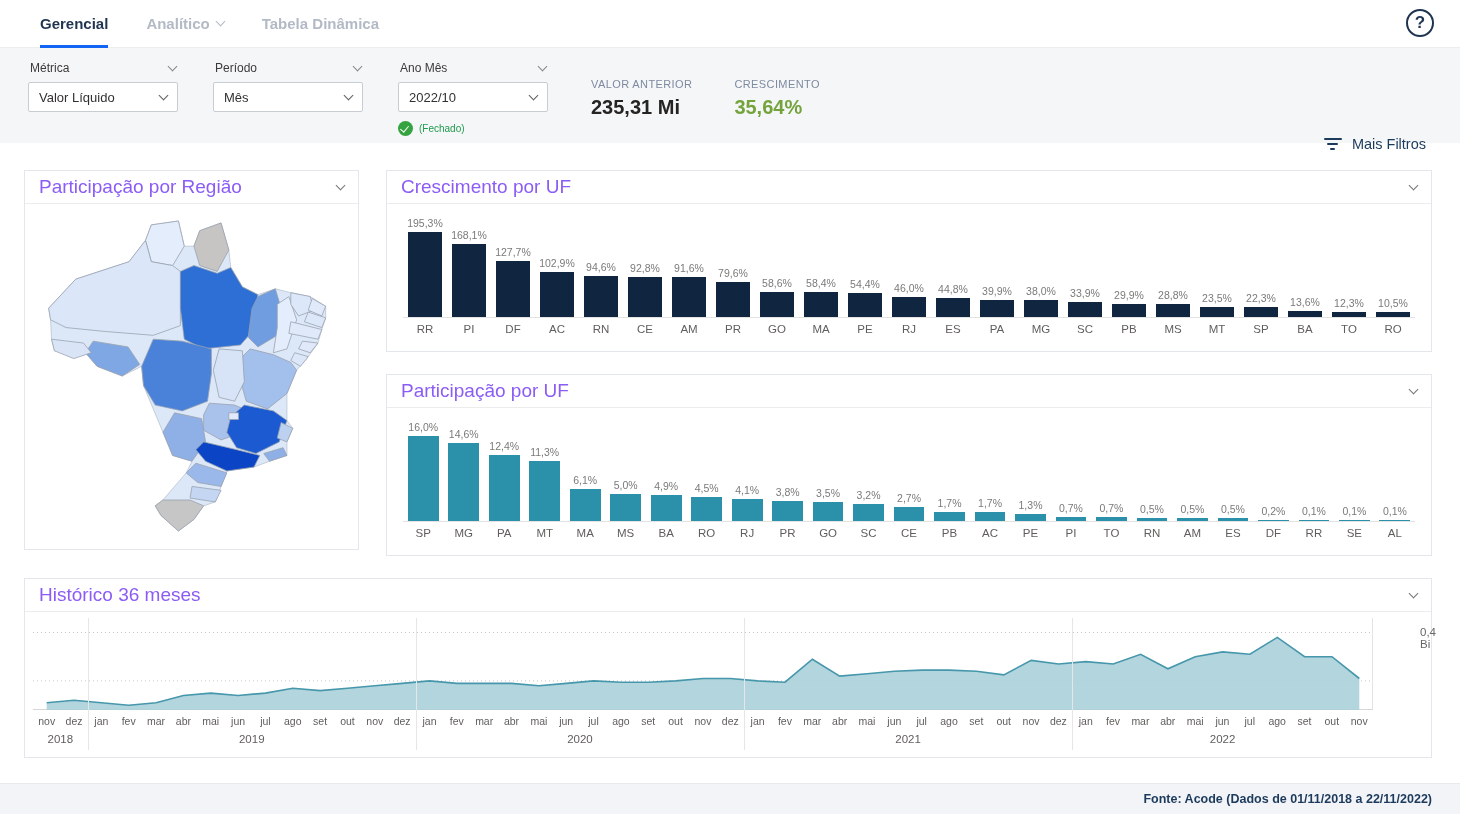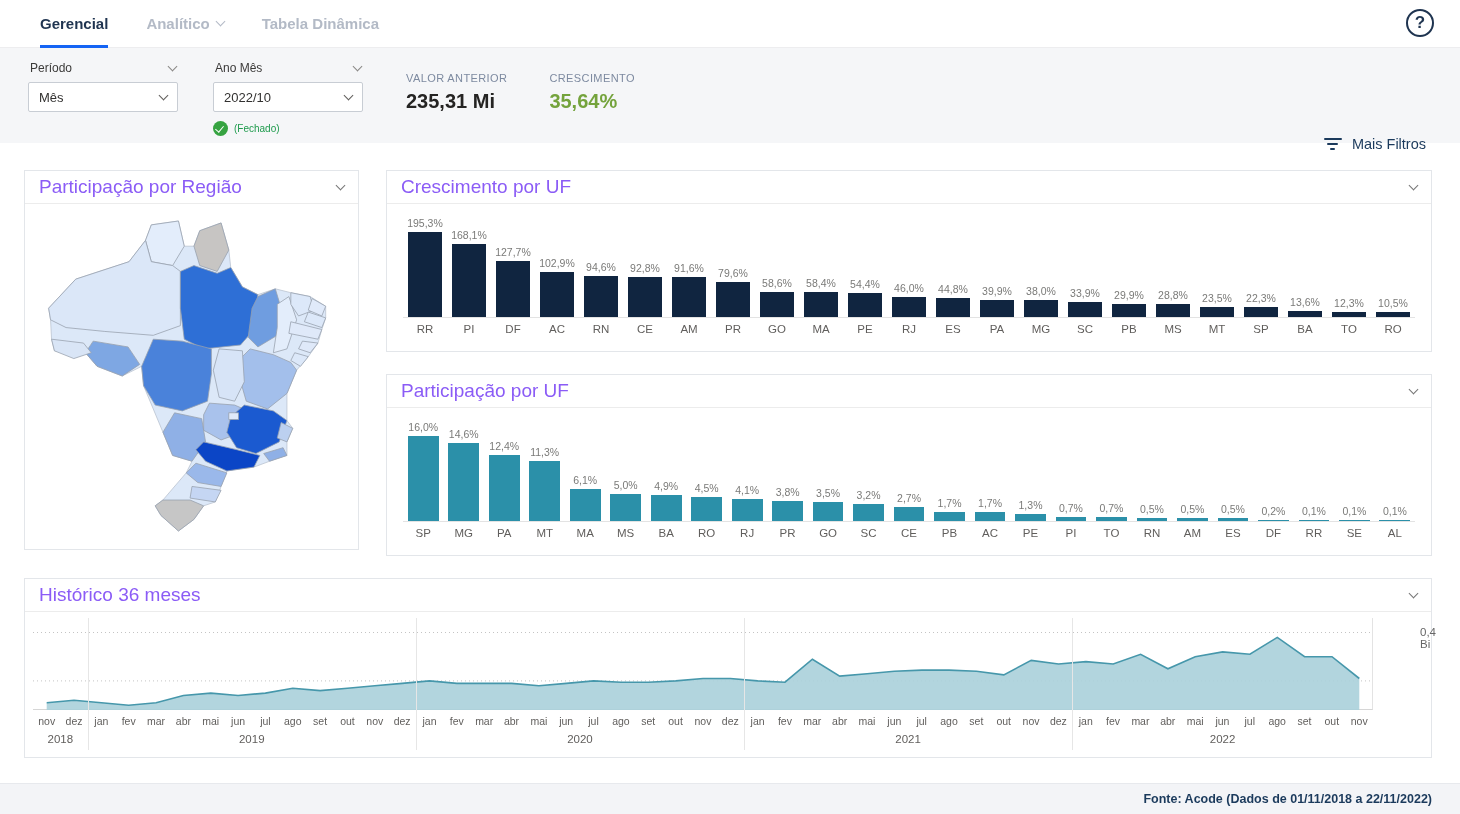--- a/index.html
+++ b/index.html
@@ -26,21 +26,21 @@
     color:#3b3a39; margin:3px 2px 7px 2px; }
   .fgroup .flabel .chev { color:#8a8886; }
   .select { height:30px; background:#fff; border:1px solid #c8cdd4; border-radius:2px; display:flex;
     align-items:center; justify-content:space-between; padding:0 10px; font-size:13px; color:#323130; cursor:pointer;}
   .select .chev { color:#605e5c; }
   .fstatus { display:flex; align-items:center; gap:6px; margin-top:9px; font-size:10px; color:#1f9b4d; }
   .checkmark { width:15px; height:15px; background:#36a341; border-radius:50%; position:relative; flex:0 0 15px;}
   .checkmark::after { content:""; position:absolute; left:4.2px; top:2.6px; width:4px; height:7px;
     border-right:1.8px solid #fff; border-bottom:1.8px solid #fff; transform:rotate(40deg); }
 
-  .kpis { display:flex; margin-left:8px; margin-top:14px; }
+  .kpis { display:flex; margin-left:8px; margin-top:20px; }
   .kpi { margin-right:42px; text-align:left; }
   .kpi .klabel { font-size:11px; color:#7d8aa0; letter-spacing:.4px; margin-bottom:6px; }
   .kpi .kvalue { font-size:20px; font-weight:bold; }
   .kv-dark { color:#252423; } .kv-blue { color:#1464f4; } .kv-green { color:#74a33c; }
 
   .more-filters { position:absolute; right:34px; top:88px; display:flex; align-items:center; gap:10px;
     color:#1b3a5c; font-size:14.5px; cursor:pointer; }
   .filter-icon { display:flex; flex-direction:column; align-items:center; gap:2.5px; }
   .filter-icon i { display:block; height:2.5px; background:#1b3a5c; border-radius:1px; }
   .filter-icon i:nth-child(1){width:18px;} .filter-icon i:nth-child(2){width:11px;} .filter-icon i:nth-child(3){width:5px;}
@@ -95,20 +95,30 @@
     <span>Analítico</span>
     <span class="chev"></span>
   </div>
   <div class="tab">
     <span>Tabela Dinâmica</span>
   </div>
   <div class="help-circle">?</div>
 </div>
 
 <div class="filterbar">
+  <div class="fgroup">
+    <div class="flabel">
+      <span>Métrica</span>
+      <span class="chev"></span>
+    </div>
+    <div class="select">
+      <span>Valor Líquido</span>
+      <span class="chev"></span>
+    </div>
+  </div>
   <div class="fgroup">
     <div class="flabel">
       <span>Período</span>
       <span class="chev"></span>
     </div>
     <div class="select">
       <span>Mês</span>
       <span class="chev"></span>
     </div>
   </div>

